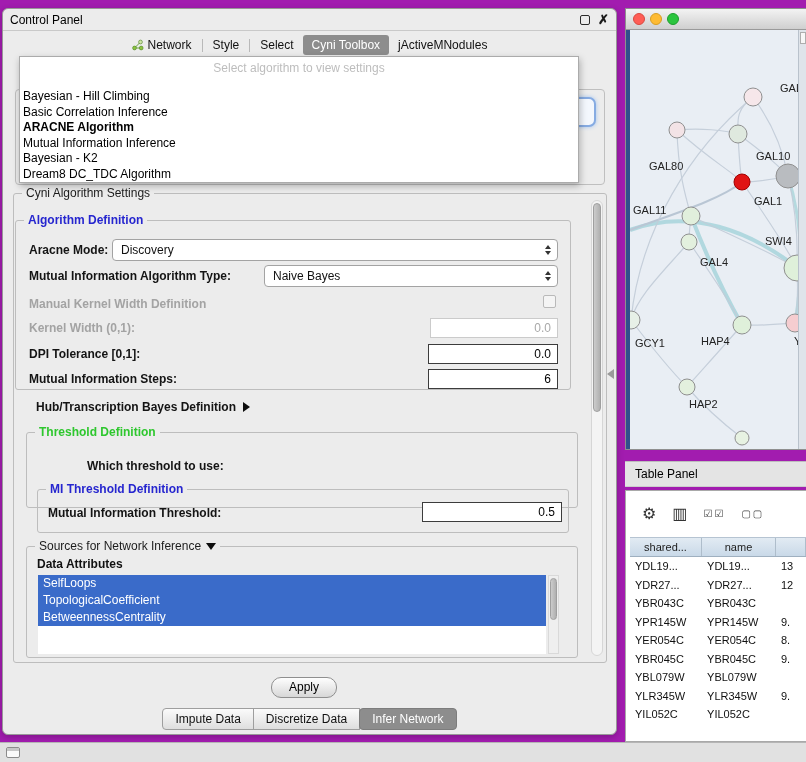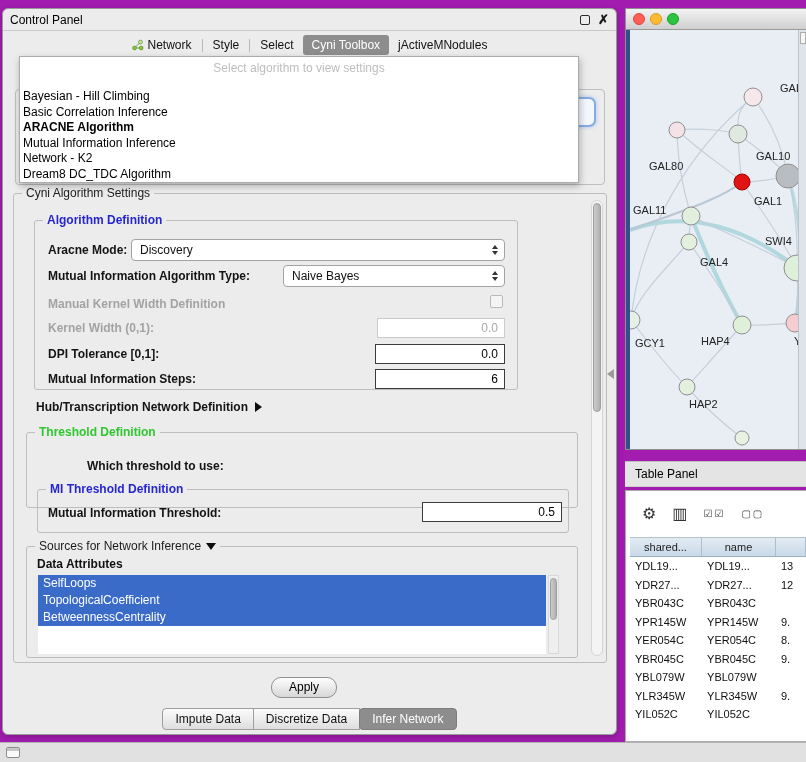--- a/index.html
+++ b/index.html
@@ -55,21 +55,21 @@
            line-height:20px; padding-left:8px; color:#111; }
   .stepper { position:absolute; right:6px; top:50%; transform:translateY(-50%);
              display:flex; flex-direction:column; gap:2px; }
   .tri-up { width:0; height:0; border-left:3.5px solid transparent; border-right:3.5px solid transparent; border-bottom:4px solid #333; }
   .tri-dn { width:0; height:0; border-left:3.5px solid transparent; border-right:3.5px solid transparent; border-top:4px solid #333; }
   .tfield { position:absolute; height:20px; background:#fff; border:1px solid #3c3c3c;
             text-align:right; padding:0 6px; line-height:18px; color:#000; }
   .tfield.disabled { border-color:#cbcbcb; color:#a9a9a9; }
   .cbox { position:absolute; width:13px; height:13px; border:1px solid #b9b9b9; border-radius:2px; background:#f4f4f4; }
 
-  .algdef { left:20px; top:26px; width:484px; height:170px; }
+  .algdef { left:1px; top:26px; width:556px; height:170px; }
   .thr { left:12px; top:238px; width:552px; height:76px; }
   .mithr { left:10px; top:56px; width:532px; height:44px; }
   .src { left:12px; top:352px; width:552px; height:112px; }
 
   .hub-row { position:absolute; left:22px; top:206px; display:flex; align-items:center; gap:7px; }
   .tri-right { width:0; height:0; border-top:5px solid transparent; border-bottom:5px solid transparent; border-left:7px solid #0d0d0d; }
   .tri-down-lg { width:0; height:0; border-left:5px solid transparent; border-right:5px solid transparent; border-top:7px solid #0d0d0d; }
 
   .attr-hdr { position:absolute; left:10px; top:10px; font-weight:bold; }
   .attr-list { position:absolute; left:11px; top:28px; width:508px; bottom:3px; background:#fff; overflow:hidden; }
@@ -168,21 +168,21 @@
       <span class="focus-btn"></span>
     </div>
 
     <div class="popup">
       <div class="popup-prompt">Select algorithm to view settings</div>
       <div class="popup-items">
         <div class="popup-item">Bayesian - Hill Climbing</div>
         <div class="popup-item">Basic Correlation Inference</div>
         <div class="popup-item current">ARACNE Algorithm</div>
         <div class="popup-item">Mutual Information Inference</div>
-        <div class="popup-item">Network - K2</div>
+        <div class="popup-item">Bayesian - K2</div>
         <div class="popup-item">Dream8 DC_TDC Algorithm</div>
       </div>
     </div>
 
     <div class="gbox settings">
       <span class="gtitle">Cyni Algorithm Settings</span>
       <div class="vsb">
         <div class="vsb-thumb"></div>
       </div>
 
@@ -214,21 +214,21 @@
         <div class="tfield disabled" style="right:12px; top:97px; width:128px;">0.0</div>
 
         <span class="flabel" style="top:126px;">DPI Tolerance [0,1]:</span>
         <div class="tfield" style="right:12px; top:123px; width:130px;">0.0</div>
 
         <span class="flabel" style="top:151px;">Mutual Information Steps:</span>
         <div class="tfield" style="right:12px; top:148px; width:130px;">6</div>
       </div>
 
       <div class="hub-row">
-        <span class="flabel" style="position:static;">Hub/Transcription Network Definition</span>
+        <span class="flabel" style="position:static;">Hub/Transcription Bayes Definition</span>
         <span class="tri-right"></span>
       </div>
 
       <div class="gbox thr">
         <span class="gtitle green">Threshold Definition</span>
 
         <span class="flabel" style="left:60px; top:26px;">Which threshold to use:</span>
 
         <div class="gbox mithr">
           <span class="gtitle blue">MI Threshold Definition</span>

